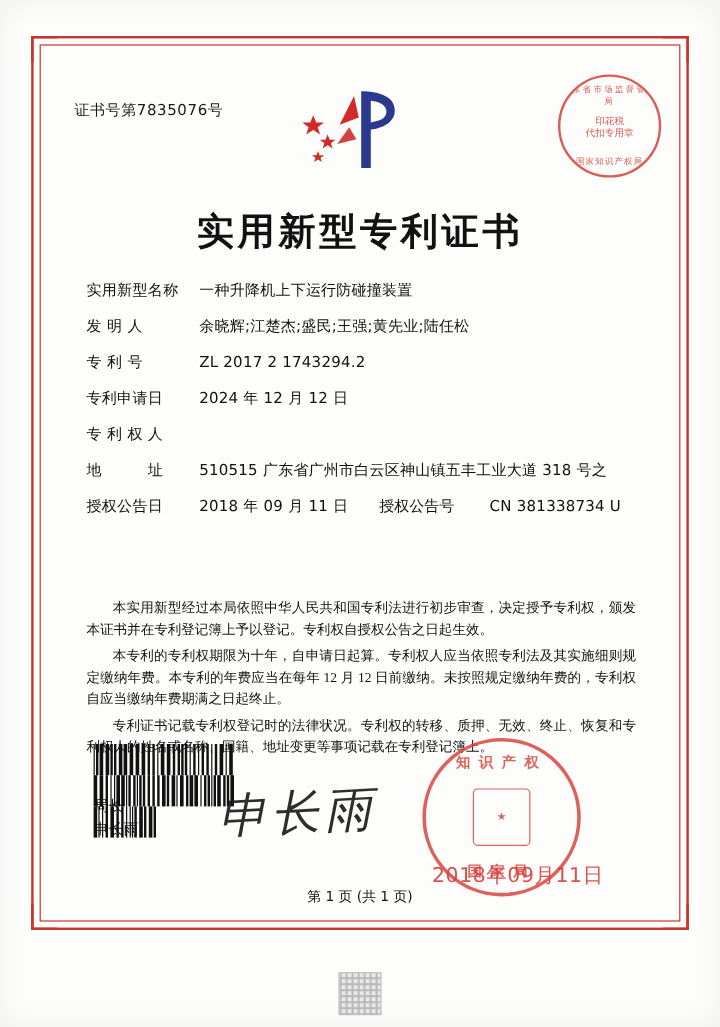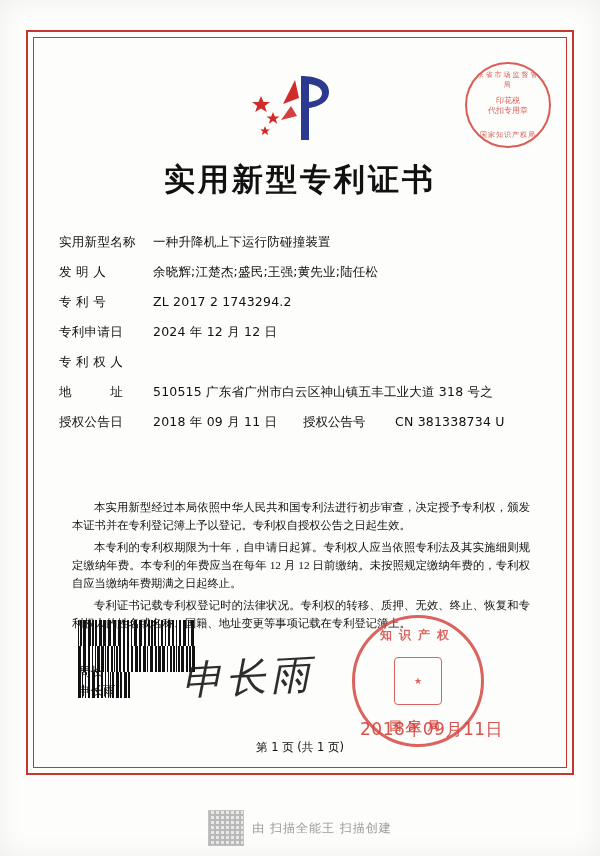--- a/index.html
+++ b/index.html
@@ -96,34 +96,34 @@
     position: absolute;
     width: 100%;
     bottom: 6px;
     font-size: 7px;
     letter-spacing: 1px;
   }
 
   
   .doc-title {
     position: absolute;
-    left: 0; top: 159px;
+    left: 0; top: 172px;
     width: 600px;
     text-align: center;
     font-size: 31px;
     font-weight: bold;
     color: #111;
     letter-spacing: 3px;
     font-family: Liberation Mono, monospace;
   }
 
   
   .fields {
     position: absolute;
-    left: 59px; top: 233px;
+    left: 72px; top: 233px;
     width: 460px;
   }
   .frow {
     display: flex;
     align-items: flex-start;
     margin-bottom: 13px;
     font-size: 12.5px;
     color: #111;
     line-height: 17px;
   }
@@ -296,20 +296,21 @@
 
 <div class="page">
 
   <div class="border-outer"></div>
   <div class="border-inner"></div>
   <div class="corner tl"></div>
   <div class="corner tr"></div>
   <div class="corner bl"></div>
   <div class="corner br"></div>
 
+  <div class="cert-no">证书号第7835076号</div>
 
   <div class="logo">
     <svg width="110" height="80" viewBox="0 0 110 80">
       <path d="M58 8 L58 72 L66 72 L66 40 C66 40 86 38 86 24 C86 12 72 8 58 8 Z M66 16 C74 17 79 20 79 25 C79 31 73 33 66 34 Z" fill="#2b3a8f"></path>
       <path d="M52 12 L40 36 L56 30 Z" fill="#cf2b2b"></path>
       <path d="M48 38 L38 52 L54 48 Z" fill="#cf2b2b" opacity="0.9"></path>
       <polygon points="18,28 20.5,34 27,34 21.8,38 23.8,44 18,40.4 12.2,44 14.2,38 9,34 15.5,34" fill="#cf2b2b"></polygon>
       <polygon points="30,44 31.8,48.4 36.5,48.4 32.7,51.3 34.2,55.8 30,53 25.8,55.8 27.3,51.3 23.5,48.4 28.2,48.4" fill="#cf2b2b"></polygon>
       <polygon points="22,58 23.4,61.4 27,61.4 24.1,63.6 25.2,67 22,64.9 18.8,67 19.9,63.6 17,61.4 20.6,61.4" fill="#cf2b2b"></polygon>
     </svg>
@@ -384,17 +385,16 @@
     <div class="arc-top">知识产权</div>
     <div class="seal-emblem">★</div>
     <div class="arc-bot">国家局</div>
   </div>
   <div class="seal-date">2018年09月11日</div>
 
   <div class="page-num">第 1 页 (共 1 页)</div>
 
   <div class="wm">
     <div class="qr"></div>
-    <div class="wm-text">由 扫描全能王 扫描创建</div>
   </div>
 
   <div class="edge-shadow"></div>
 </div>
 
 </body></html>

